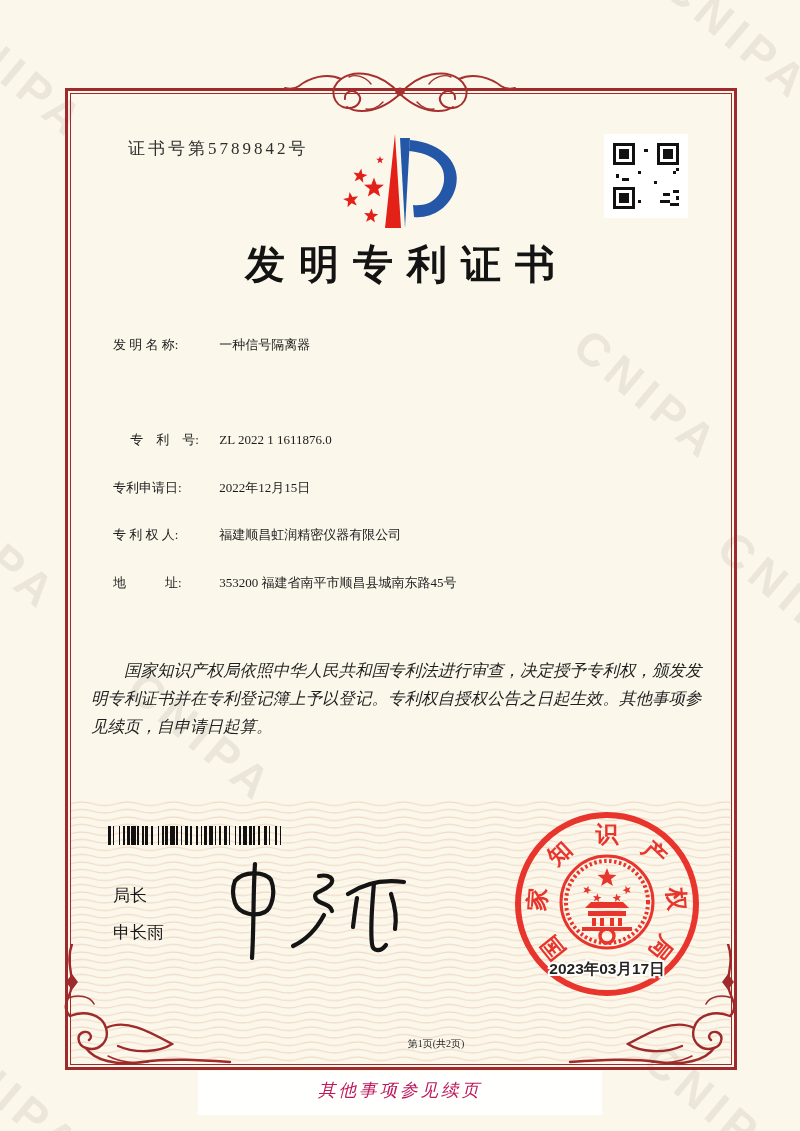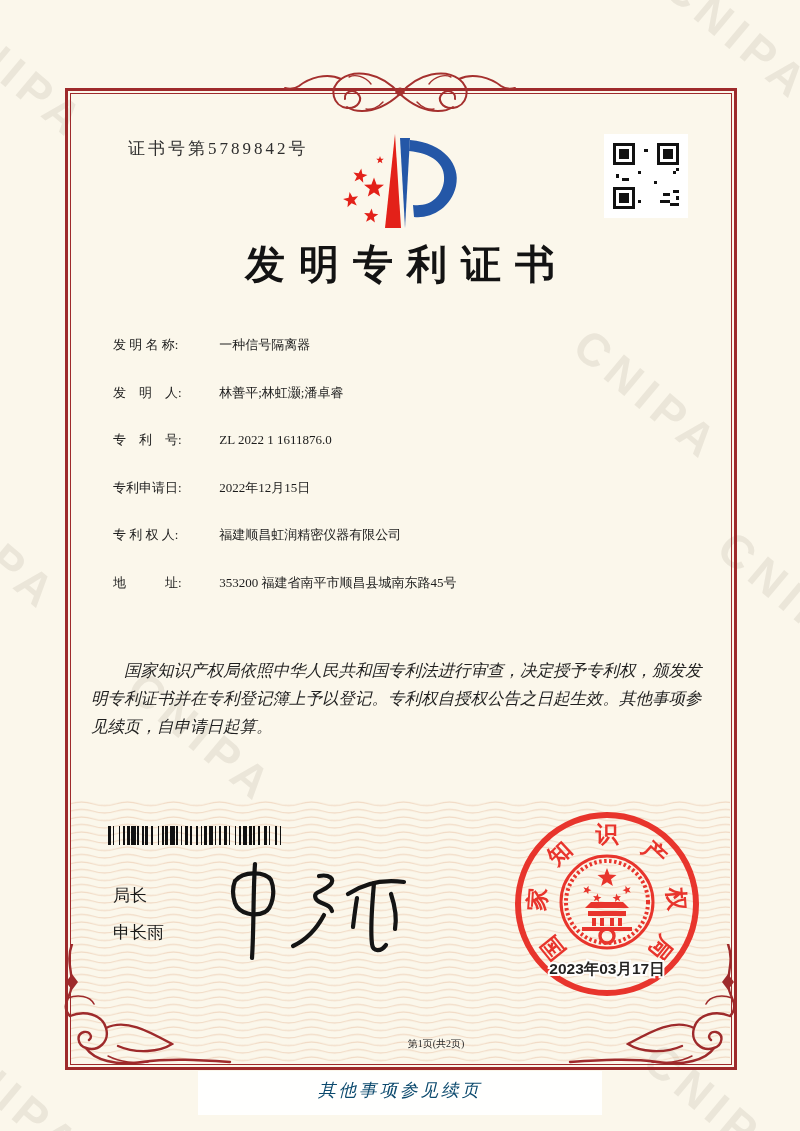--- a/index.html
+++ b/index.html
@@ -46,21 +46,21 @@
   .barcode i{display:block;height:100%;}
   
   .director-label{position:absolute;left:113px;top:884px;font-family:Liberation Serif, serif;font-size:17px;font-weight:500;color:#1b1b1b;}
   .director-name{position:absolute;left:113px;top:921px;font-family:var(--sans);font-size:17px;font-weight:500;color:#1b1b1b;}
   .signature{position:absolute;left:222px;top:856px;}
   
   .seal{position:absolute;left:511px;top:808px;}
   
   .page-num{position:absolute;left:0;top:1037px;width:100%;text-align:center;font-size:10px;color:#2a2a2a;padding-left:36px;}
   .cont-band{position:absolute;left:198px;top:1071px;width:404px;height:44px;background:rgba(255,255,255,.92);}
-  .cont-note{position:absolute;left:0;top:1078px;width:100%;text-align:center;font-size:17.5px;font-style:italic;letter-spacing:3px;color:#0c4a6e;}
+  .cont-note{position:absolute;left:0;top:1078px;width:100%;text-align:center;font-size:17.5px;font-style:italic;letter-spacing:3px;color:#be185d;}
 </style>
 </head>
 <body>
 
 <div class="page">
 
   <span class="wm" style="left:-36px;top:-4px;">CNIPA</span>
   <span class="wm" style="left:688px;top:-42px;">CNIPA</span>
   <span class="wm" style="left:598px;top:318px;">CNIPA</span>
   <span class="wm" style="left:-64px;top:468px;">CNIPA</span>
@@ -258,25 +258,21 @@
         <rect x="20" y="19" width="1" height="1" fill="#111"></rect>
       </svg>
   </div>
 
   <div class="title">发明专利证书</div>
 
   <div class="field-row" style="top:336px;">
     <span class="fl">发 明 名 称:</span>
     <span class="fv">一种信号隔离器</span>
   </div>
-  <div class="field-row" style="top:384px;">
-    <span class="fl">发　明　人:</span>
-    <span class="fv">林善平;林虹灏;潘卓睿</span>
-  </div>
-  <div class="field-row" style="top:431px;">
+  <div class="field-row" style="top:431px;text-align:center;">
     <span class="fl">专　利　号:</span>
     <span class="fv">ZL 2022 1 1611876.0</span>
   </div>
   <div class="field-row" style="top:479px;">
     <span class="fl">专利申请日:</span>
     <span class="fv">2022年12月15日</span>
   </div>
   <div class="field-row" style="top:526px;">
     <span class="fl">专 利 权 人:</span>
     <span class="fv">福建顺昌虹润精密仪器有限公司</span>

